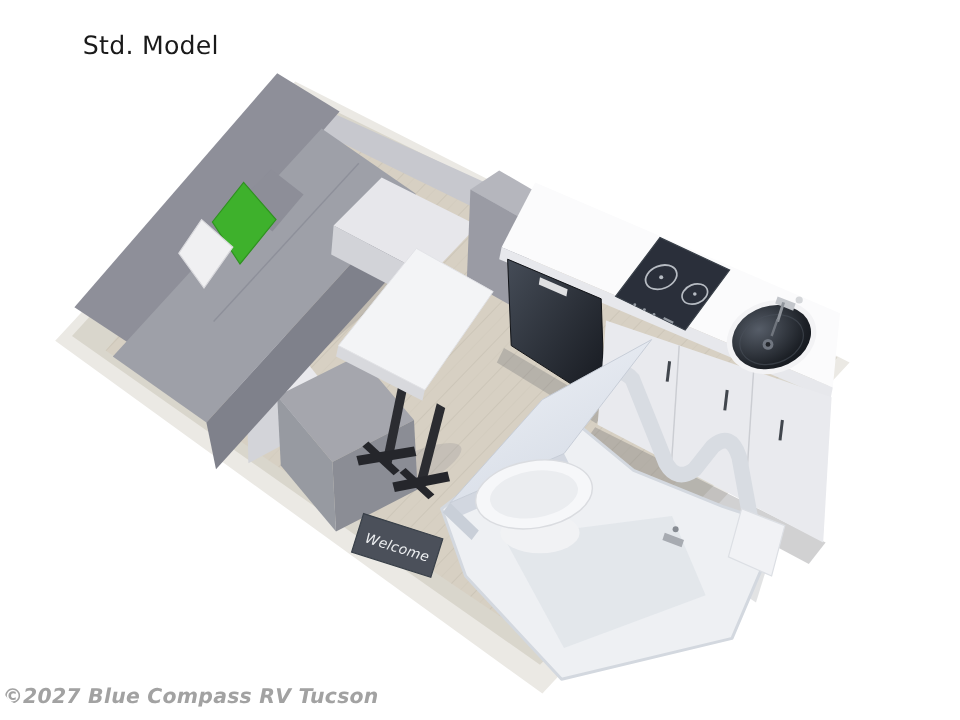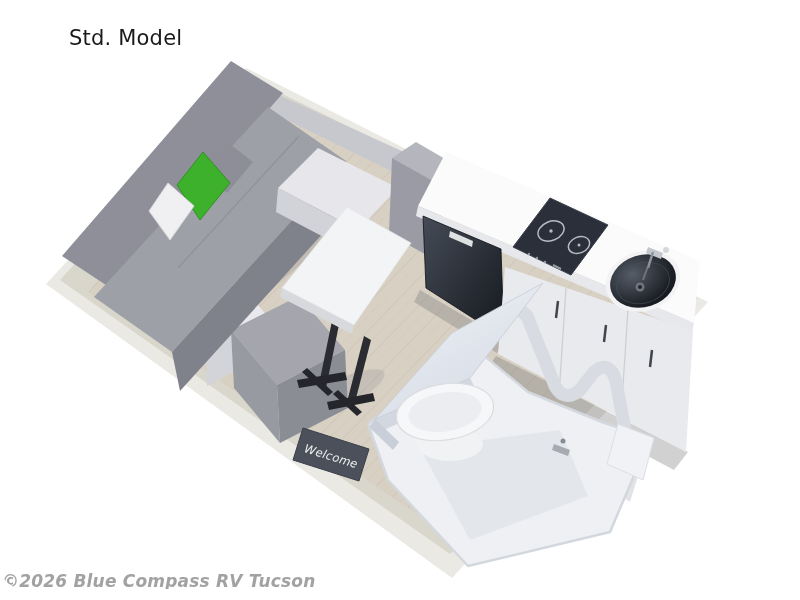--- a/index.html
+++ b/index.html
@@ -165,14 +165,14 @@
       <polygon points="282,288 354,325 352,334 280,297" fill="#d8d9dd"></polygon>
       <polygon points="347,207 411,243 354,325 282,288" fill="#f3f4f6" stroke="#e2e3e7" stroke-width="0.8"></polygon>
     </g>
 
     <g>
       <polygon points="303,428 369,449 359,481 293,460" fill="#4b505a" stroke="#394049" stroke-width="1"></polygon>
       <text transform="translate(330,460) rotate(17.5)" text-anchor="middle" font-family="DejaVu Sans, sans-serif" font-style="italic" font-size="11.5" fill="#eef0f2" letter-spacing="0.3">Welcome</text>
     </g>
   </svg>
 
-  <div class="watermark">©2026 Blue Compass RV Tucson</div>
+  <div class="watermark">©2027 Blue Compass RV Tucson</div>
 </div>
 
 </body></html>

